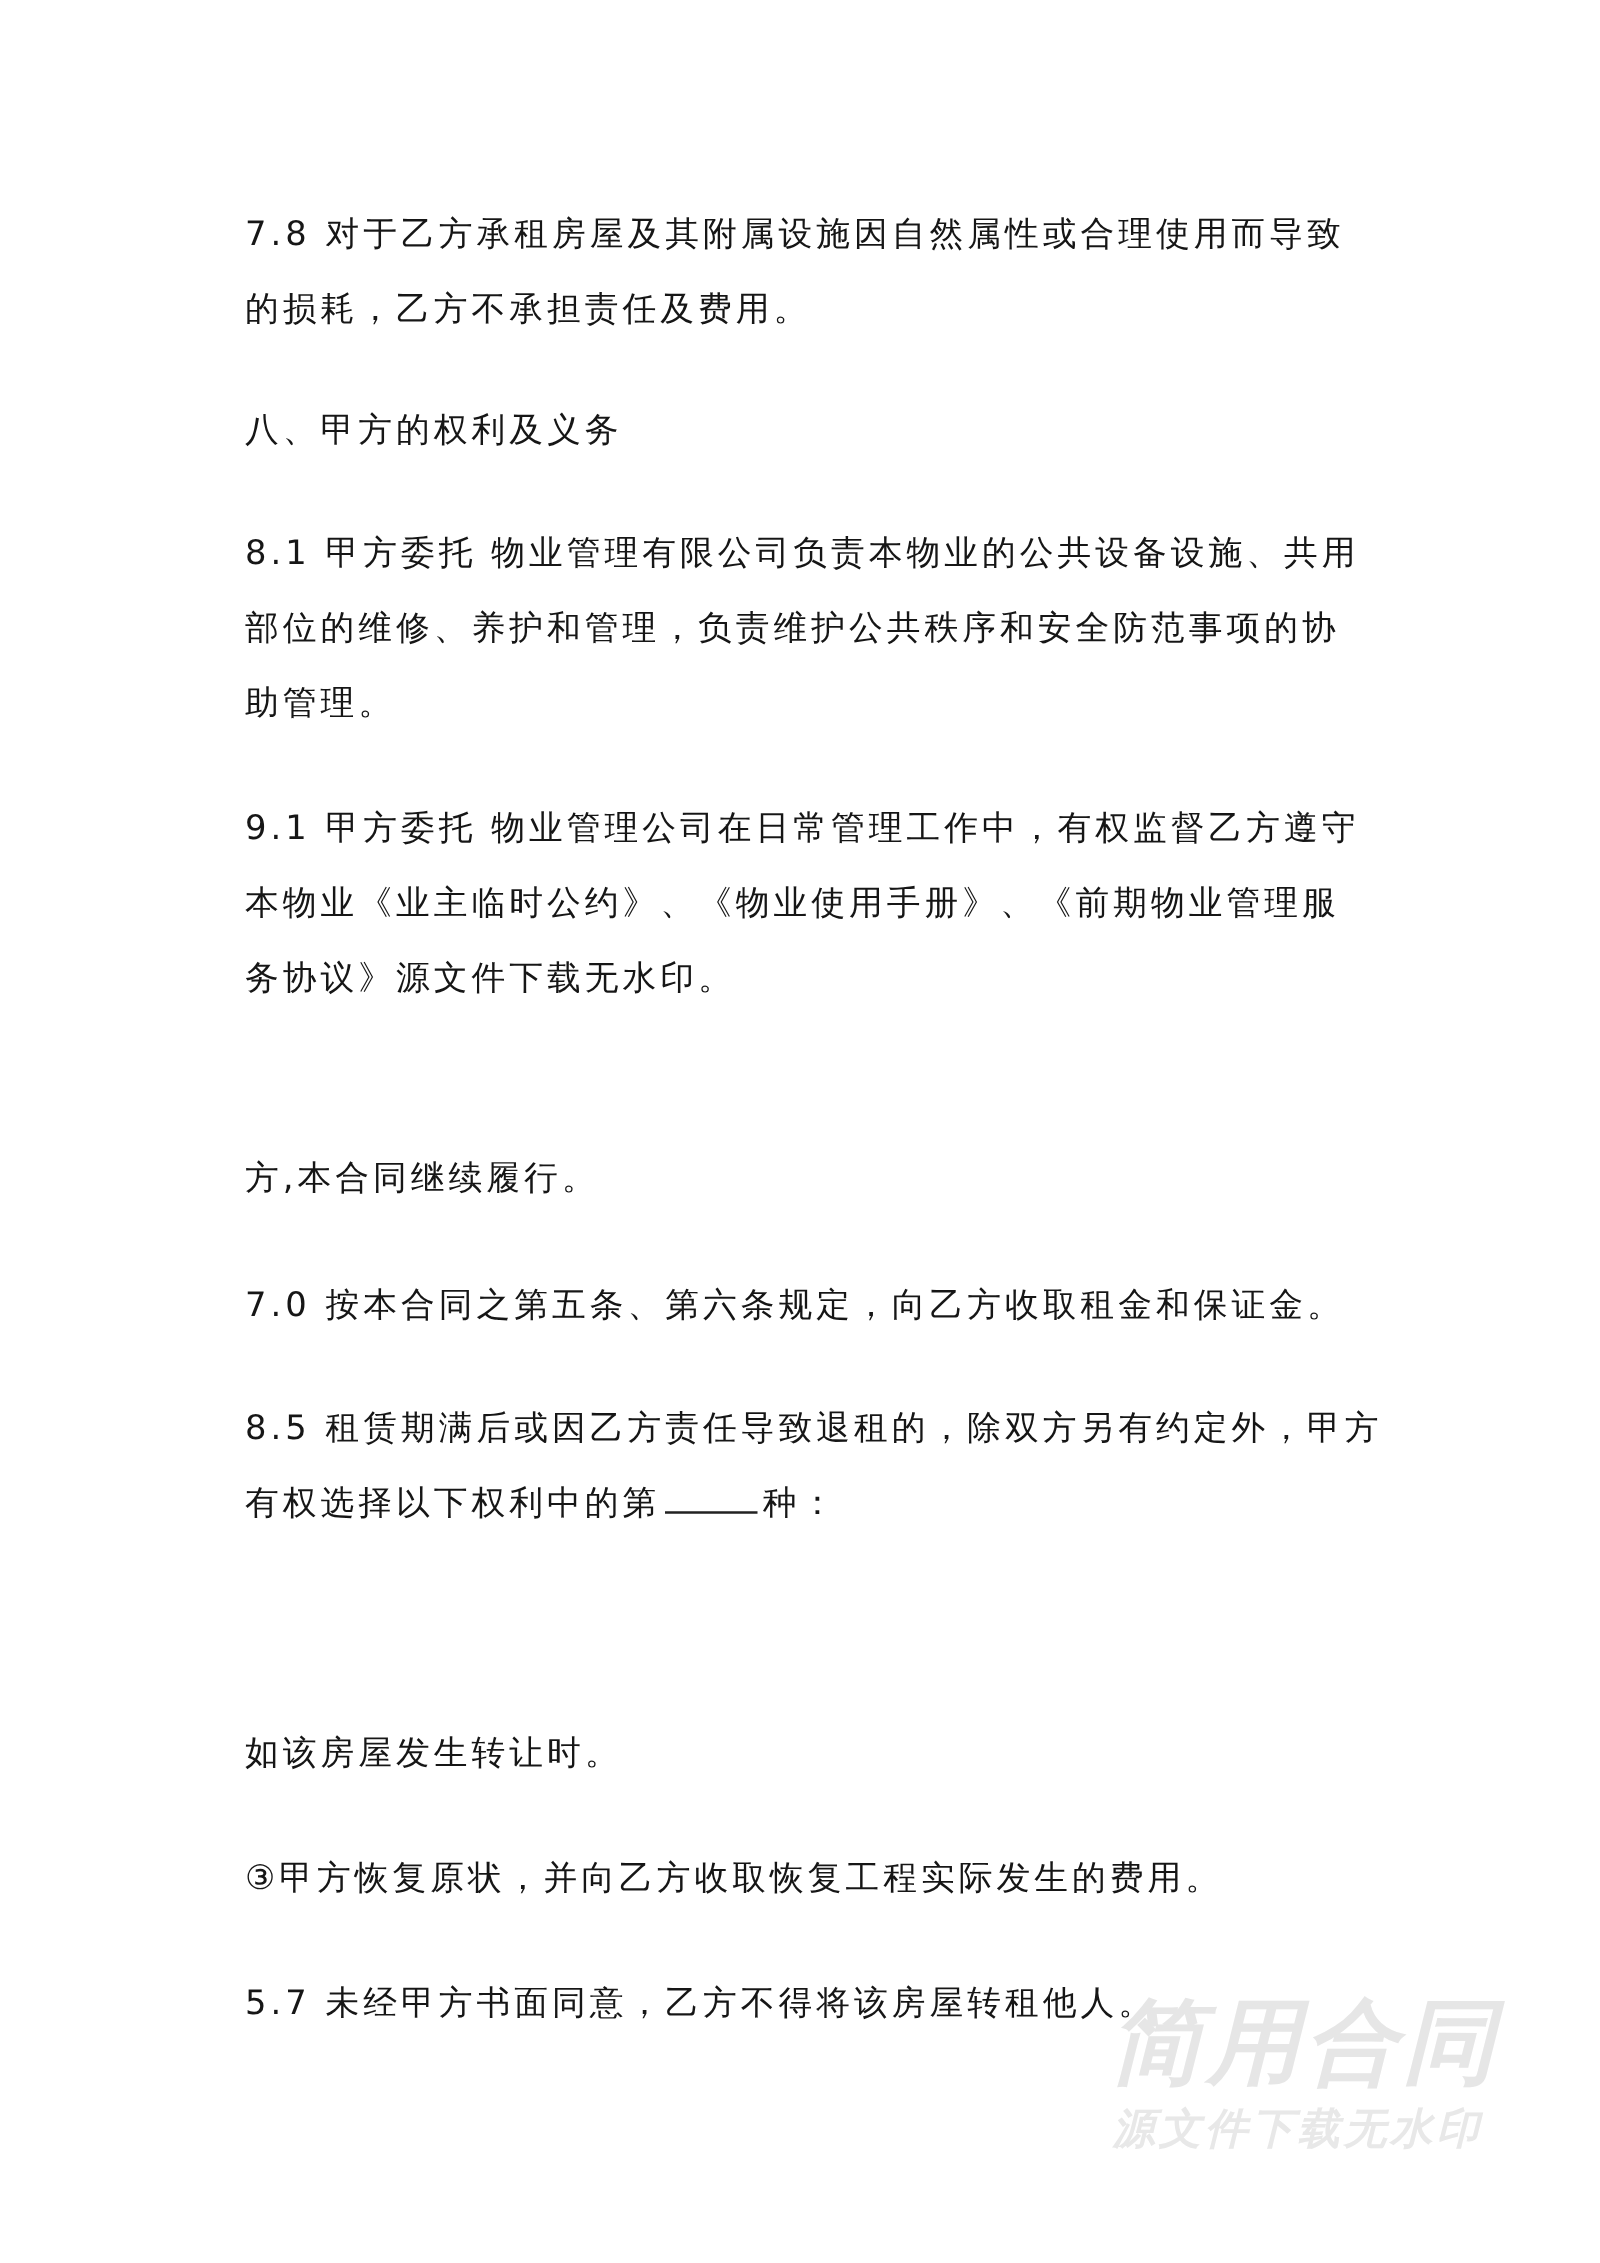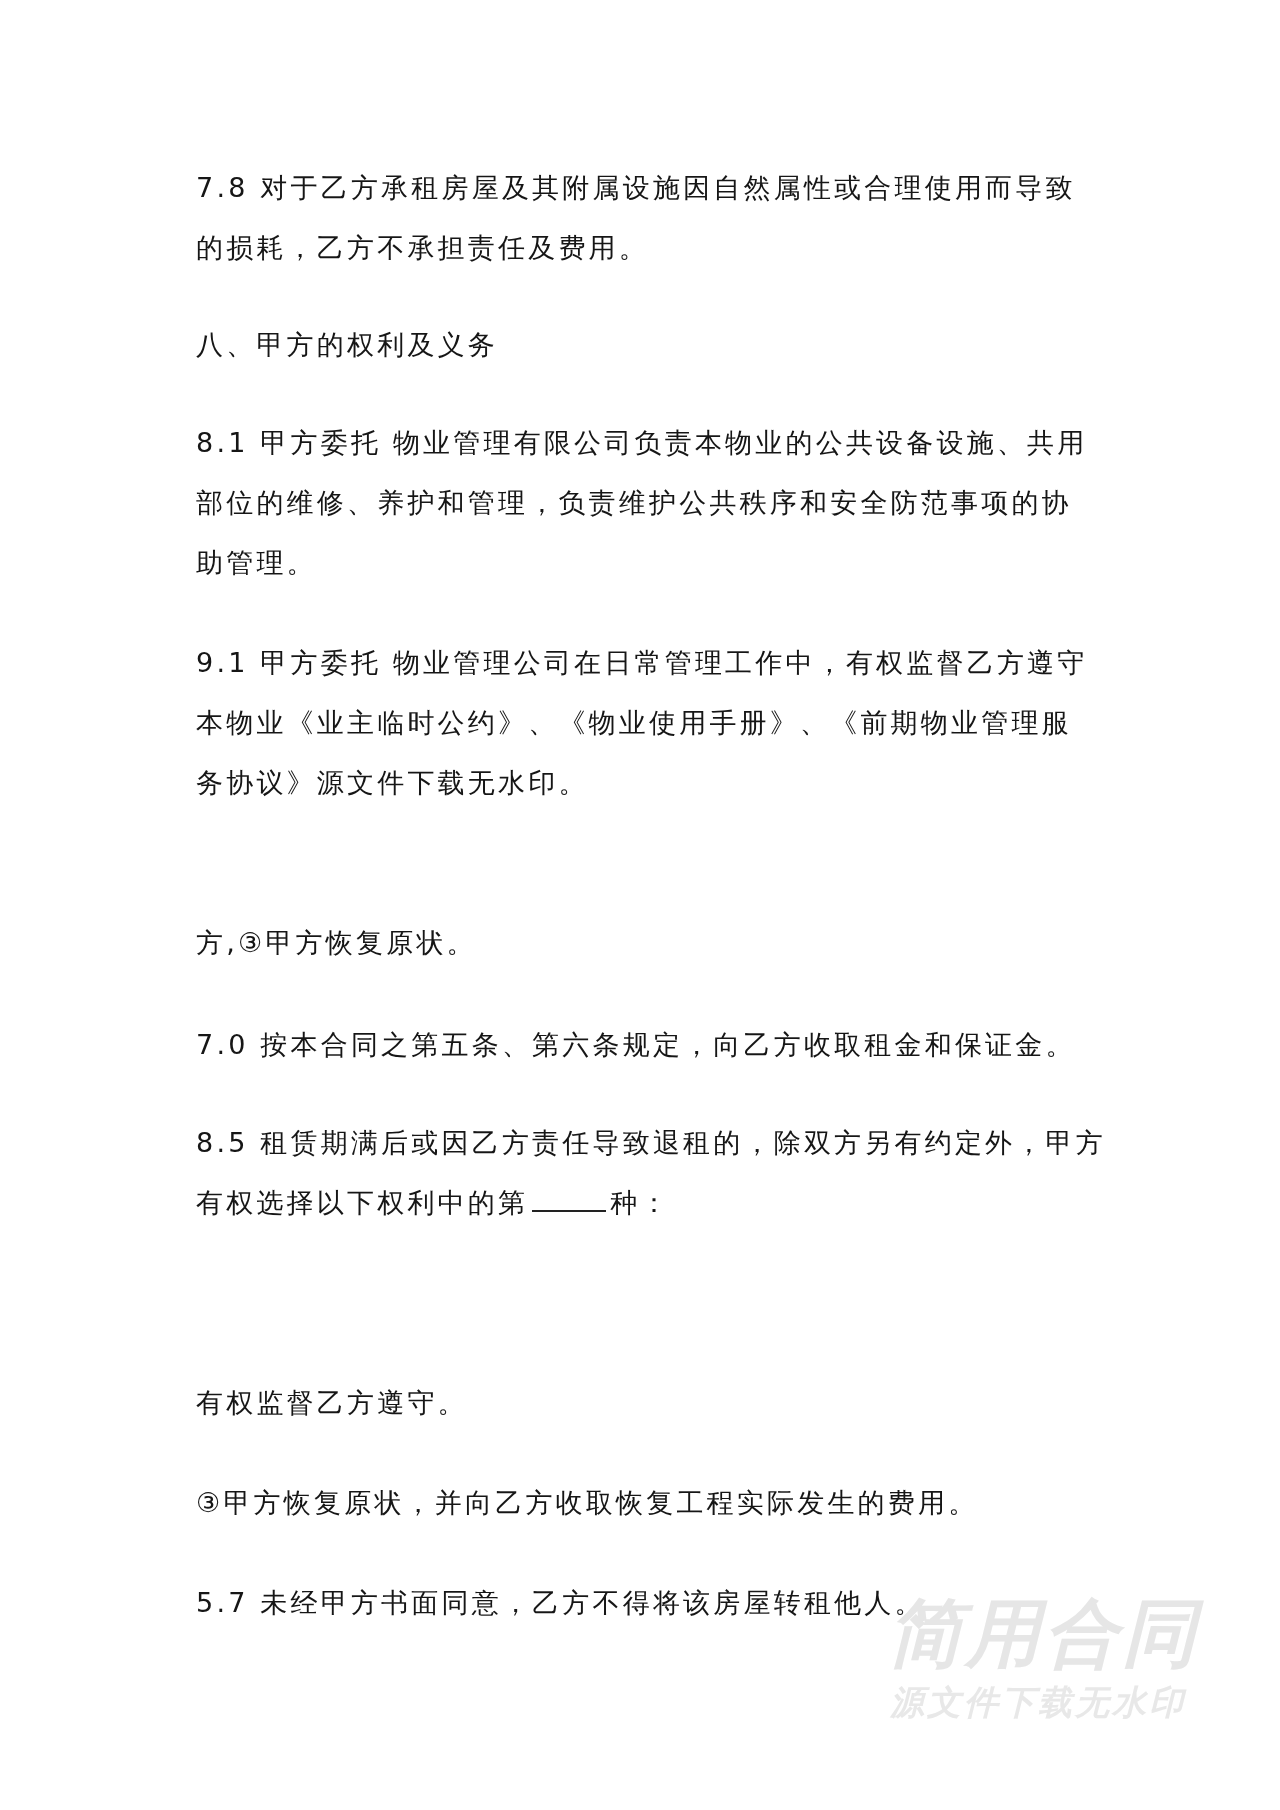--- a/index.html
+++ b/index.html
@@ -83,30 +83,30 @@
   <div class="line" style="top:325px">八、甲方的权利及义务</div>
 
   <div class="line" style="top:423px">8.1 甲方委托  物业管理有限公司负责本物业的公共设备设施、共用</div>
   <div class="line" style="top:483px">部位的维修、养护和管理，负责维护公共秩序和安全防范事项的协</div>
   <div class="line" style="top:543px">助管理。</div>
 
   <div class="line" style="top:643px">9.1 甲方委托  物业管理公司在日常管理工作中，有权监督乙方遵守</div>
   <div class="line" style="top:703px">本物业《业主临时公约》、《物业使用手册》、《前期物业管理服</div>
   <div class="line" style="top:763px">务协议》源文件下载无水印。</div>
 
-  <div class="line" style="top:923px">方,③甲方恢复原状。</div>
+  <div class="line" style="top:923px">方,本合同继续履行。</div>
 
   <div class="line" style="top:1025px">7.0 按本合同之第五条、第六条规定，向乙方收取租金和保证金。</div>
 
   <div class="line" style="top:1123px">8.5 租赁期满后或因乙方责任导致退租的，除双方另有约定外，甲方</div>
   <div class="line" style="top:1183px">
     <span>有权选择以下权利中的第</span><span class="blank"></span><span>种：</span>
   </div>
 
-  <div class="line" style="top:1383px">有权监督乙方遵守。</div>
+  <div class="line" style="top:1383px">如该房屋发生转让时。</div>
   <div class="line" style="top:1483px">③甲方恢复原状，并向乙方收取恢复工程实际发生的费用。</div>
 
   <div class="line" style="top:1583px">5.7 未经甲方书面同意，乙方不得将该房屋转租他人。</div>
 
   <div class="watermark">
     <div class="wm-main">简用合同</div>
     <div class="wm-sub">源文件下载无水印</div>
   </div>
 
 </div>

